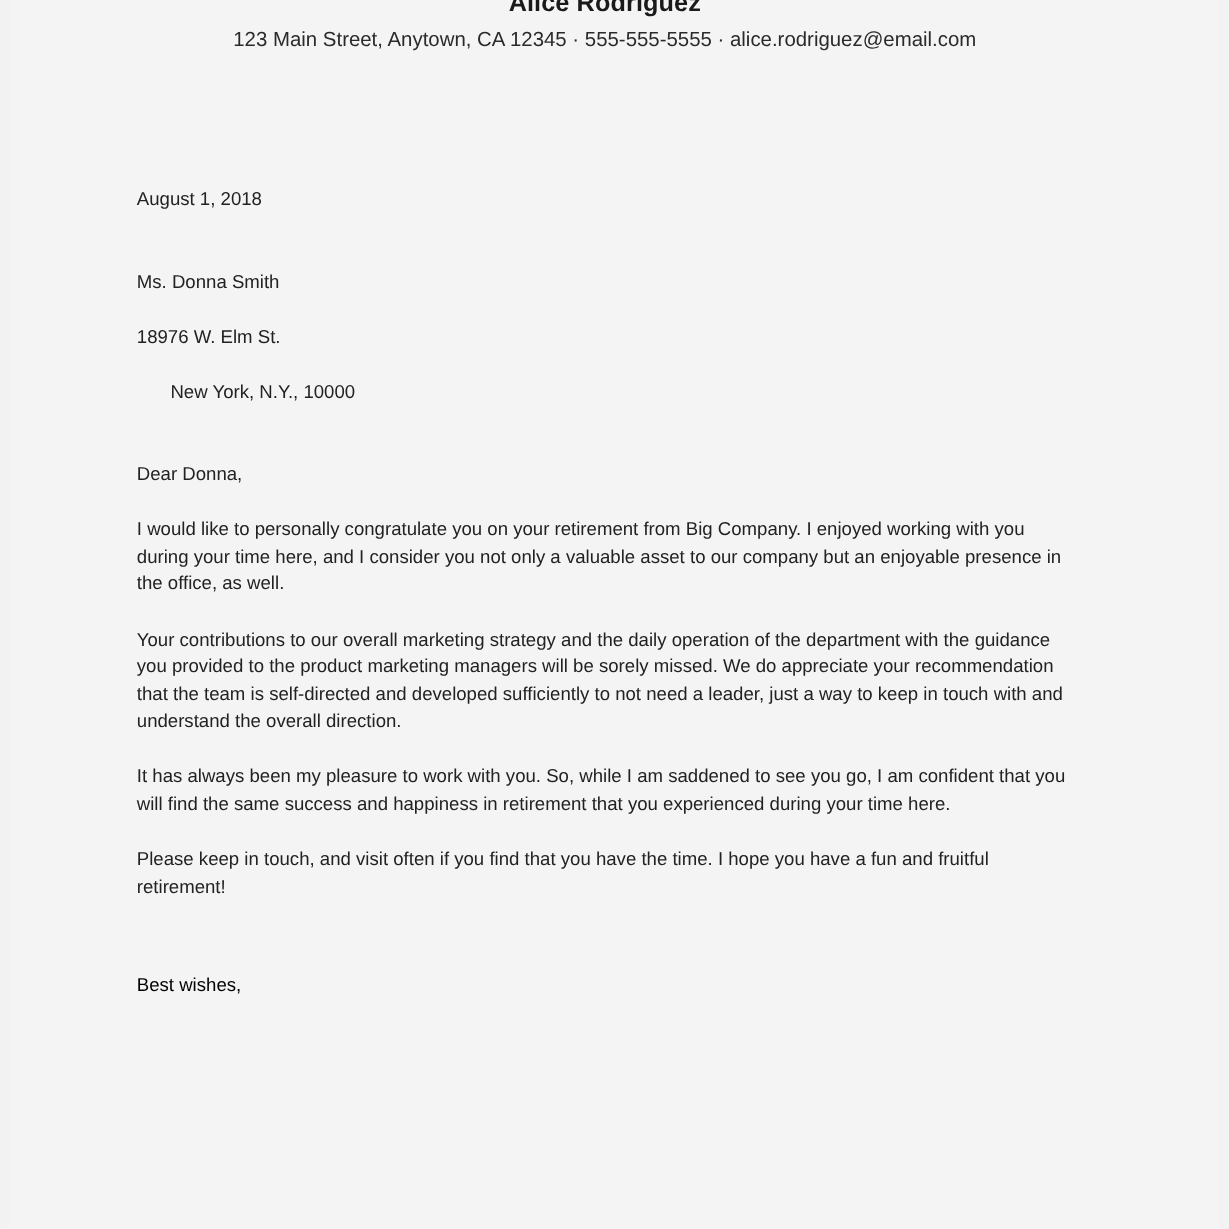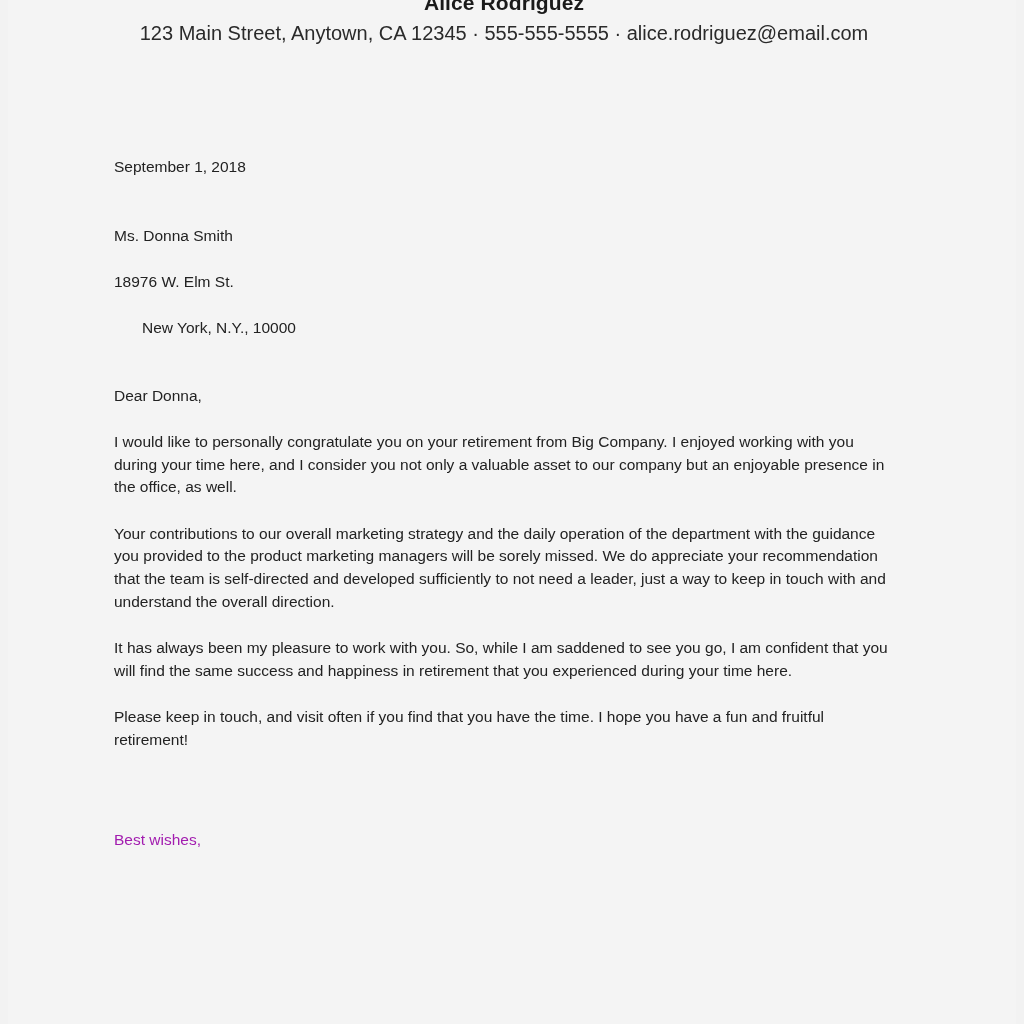--- a/index.html
+++ b/index.html
@@ -46,21 +46,21 @@
     font-size: 21px;
     font-weight: bold;
     text-align: center;
     color: #1a1a1a;
     line-height: 26px;
     letter-spacing: 0.1px;
     margin: 0;
   }
 
   .letterhead-contact {
-    font-size: 20px;
+    font-size: 17px;
     text-align: center;
     color: #2a2a2a;
     line-height: 22px;
     margin: 6px 0 0 0;
   }
 
   .date-line {
     font-size: 15.5px;
     color: #222222;
     line-height: 22px;
@@ -88,41 +88,41 @@
   .body-paragraph {
     font-size: 15.5px;
     color: #222222;
     line-height: 22.6px;
     margin: 24px 0 0 0;
     text-align: left;
   }
 
   .closing {
     font-size: 15.5px;
-    color: #a21caf;
+    color: #000000;
     line-height: 22px;
-    margin: 77px 0 0 0;
+    margin: 59px 0 0 0;
   }
 </style>
 </head>
 <body>
 
 <div class="page">
 
   <div class="edge-left"></div>
   <div class="edge-right"></div>
 
   <div class="content">
 
     <div class="letterhead">
       <div class="letterhead-name">Alice Rodriguez</div>
       <div class="letterhead-contact">123 Main Street, Anytown, CA 12345 · 555-555-5555 · alice.rodriguez@email.com</div>
     </div>
 
-    <div class="date-line">September 1, 2018</div>
+    <div class="date-line">August 1, 2018</div>
 
     <div class="recipient">
       <div class="recipient-line">Ms. Donna Smith</div>
       <div class="recipient-line">18976 W. Elm St.</div>
       <div class="recipient-line">New York, N.Y., 10000</div>
     </div>
 
     <div class="salutation">Dear Donna,</div>
 
     <div class="letter-body">

